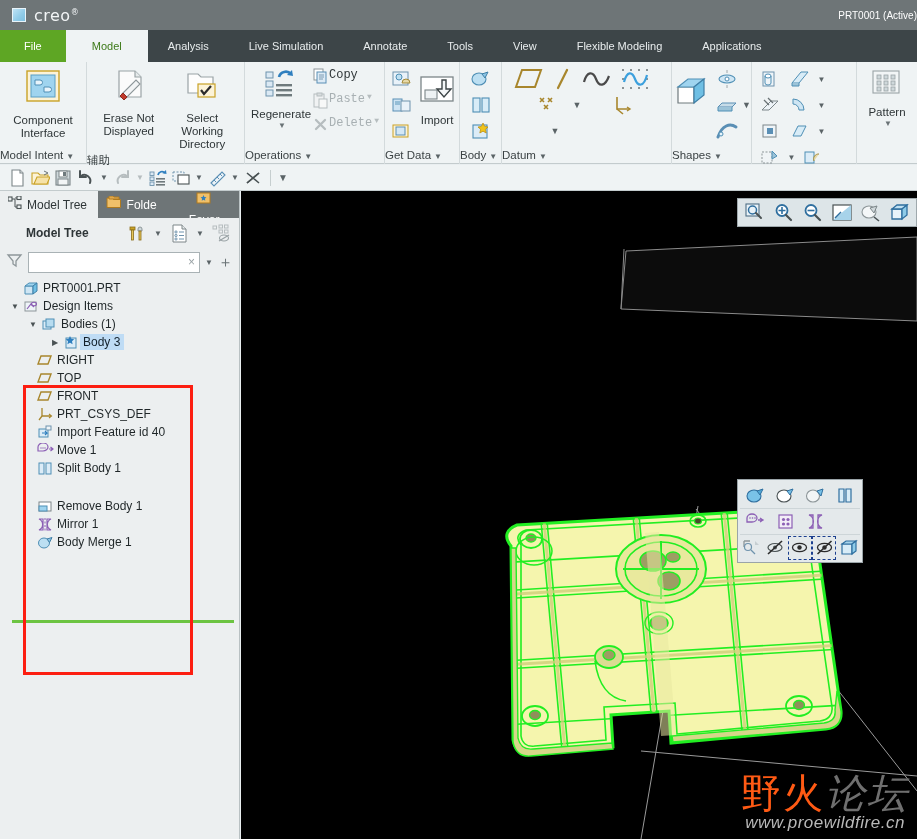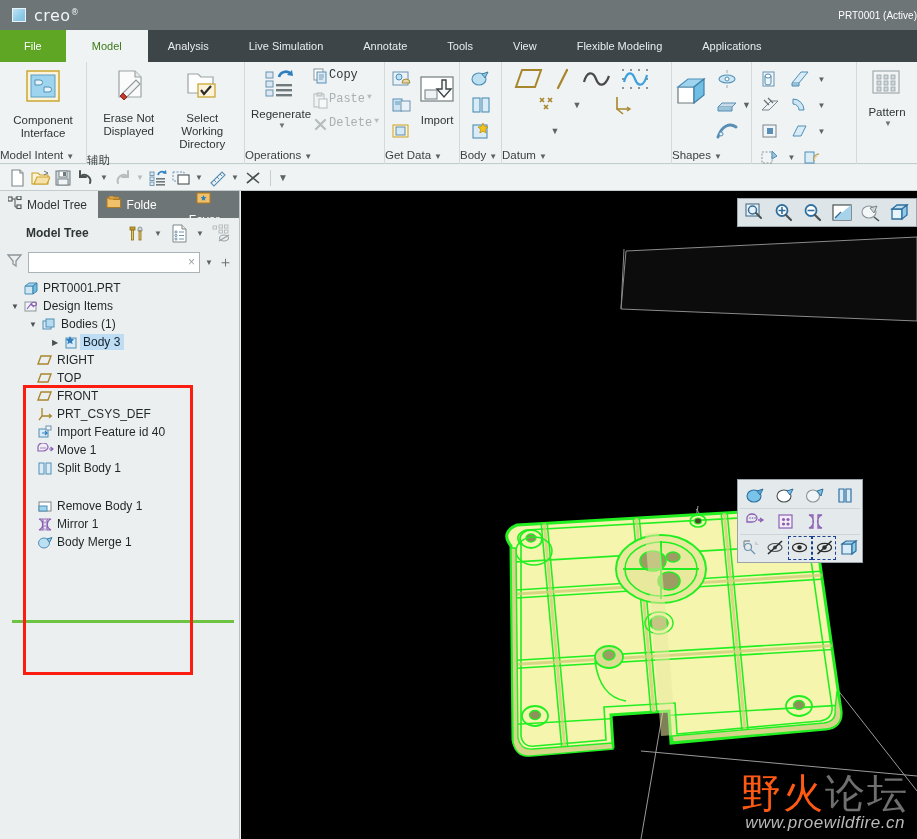--- a/index.html
+++ b/index.html
@@ -149,21 +149,21 @@
     padding:2px;
   }
   .ft-row { display:flex; align-items:center; height:26px; }
   .ft-row + .ft-row { border-top:1px solid #cdd5d8; }
   .ft-btn { width:30px; height:24px; display:flex; align-items:center; justify-content:center; cursor:default;}
   .ft-btn.selbox { border:1px dashed #1b3f8f; }
 
   
   .watermark { position:absolute; right:8px; bottom:6px; text-align:center; pointer-events:none;}
   .wm-cjk { font-size:40px; color:#ff5a14; font-family:"DejaVu Sans", sans-serif; letter-spacing:2px; line-height:44px; white-space:nowrap;}
-  .wm-cjk .ghost { color:#6f6f6f; }
+  .wm-cjk .ghost { color:#6f6f6f;font-style:italic; }
   .wm-url { font-size:17px; color:#b9b9b9; font-style:italic; letter-spacing:.5px; margin-top:-2px;}
 </style>
 </head>
 <body>
 
 <div id="app">
 
   <div class="titlebar">
     <div class="creo-logo-box"></div>
     <div class="creo-word"><span>creo</span><sup>®</sup></div>

